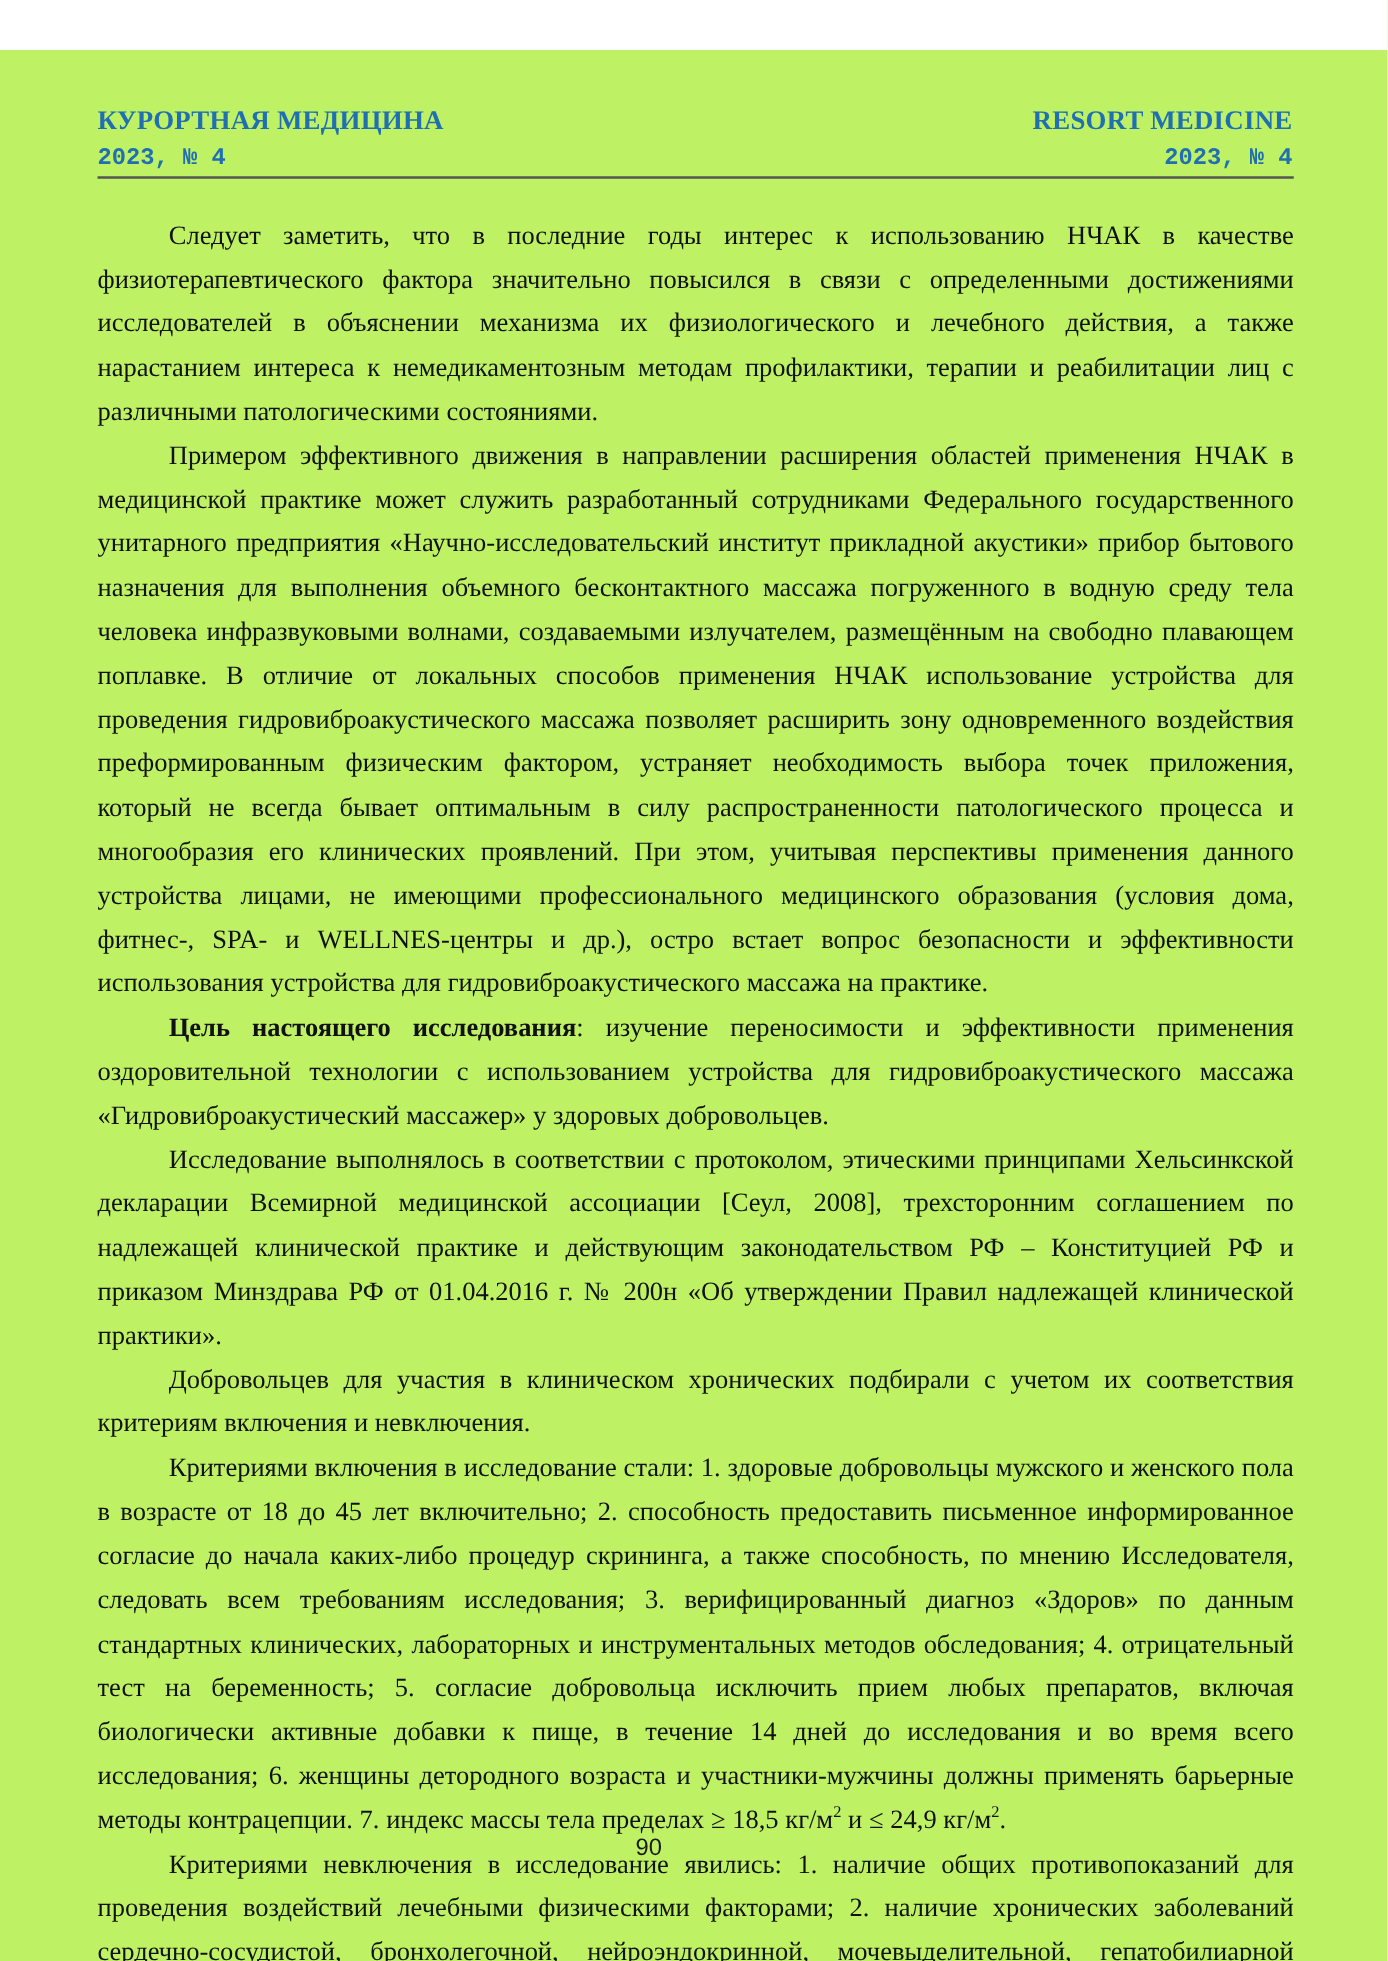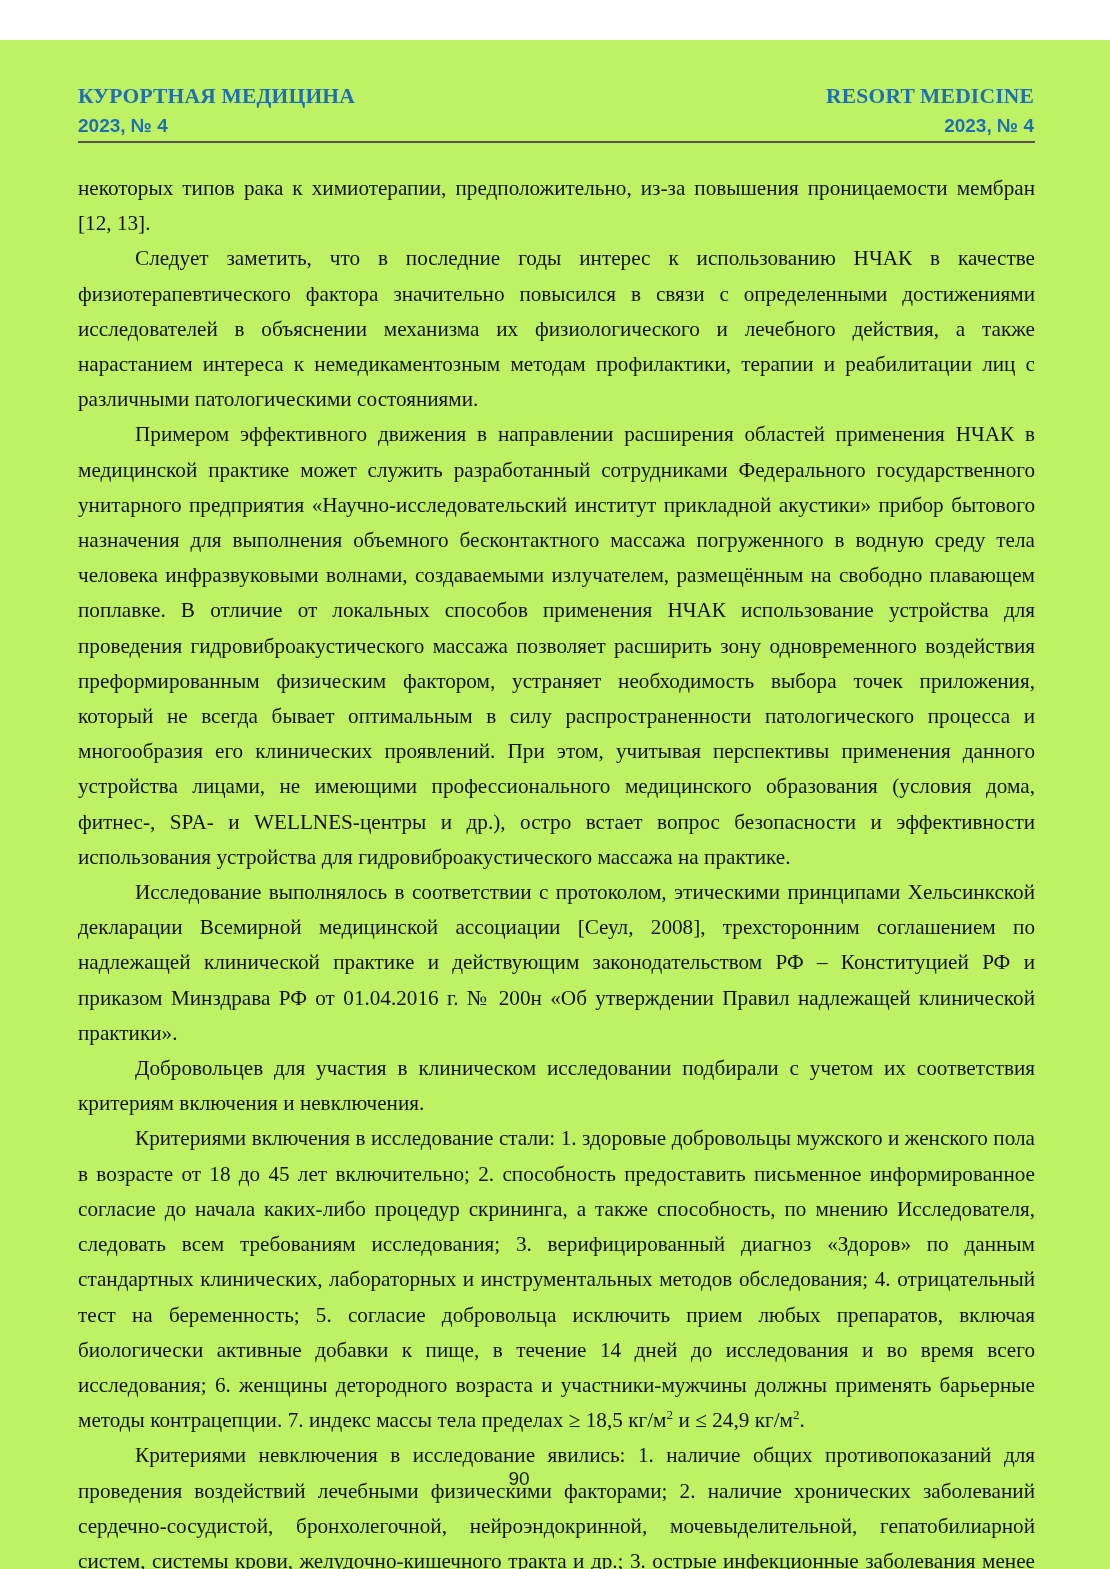--- a/index.html
+++ b/index.html
@@ -38,21 +38,21 @@
   .rh-title {
     font-family: "Liberation Serif", "DejaVu Serif", serif;
     font-weight: bold;
     font-size: 21.5px;
     letter-spacing: 0.2px;
     line-height: 1.15;
     color: #1f6fb2;
     white-space: nowrap;
   }
   .rh-issue {
-    font-family: Liberation Sans, sans-serif;
+    font-family: Liberation Mono, monospace;
     font-weight: bold;
     font-size: 19px;
     line-height: 1.3;
     margin-top: 5px;
     color: #1f6fb2;
     white-space: nowrap;
   }
   .header-rule {
     position: absolute;
     left: 78px;
@@ -116,24 +116,24 @@
     </div>
     <div class="rh-col right">
       <div class="rh-title">RESORT MEDICINE</div>
       <div class="rh-issue">2023, № 4</div>
     </div>
   </div>
 
   <div class="header-rule"></div>
 
   <div class="body-text">
-      <p class="no-indent">некоторых типов рака к химиотерапии, предположительно, из-за повышения проницаемости мембран [12, 13].</p>
       <p>Следует заметить, что в последние годы интерес к использованию НЧАК в качестве физиотерапевтического фактора значительно повысился в связи с определенными достижениями исследователей в объяснении механизма их физиологического и лечебного действия, а также нарастанием интереса к немедикаментозным методам профилактики, терапии и реабилитации лиц с различными патологическими состояниями.</p>
       <p>Примером эффективного движения в направлении расширения областей применения НЧАК в медицинской практике может служить разработанный сотрудниками Федерального государственного унитарного предприятия «Научно-исследовательский институт прикладной акустики» прибор бытового назначения для выполнения объемного бесконтактного массажа погруженного в водную среду тела человека инфразвуковыми волнами, создаваемыми излучателем, размещённым на свободно плавающем поплавке. В отличие от локальных способов применения НЧАК использование устройства для проведения гидровиброакустического массажа позволяет расширить зону одновременного воздействия преформированным физическим фактором, устраняет необходимость выбора точек приложения, который не всегда бывает оптимальным в силу распространенности патологического процесса и многообразия его клинических проявлений. При этом, учитывая перспективы применения данного устройства лицами, не имеющими профессионального медицинского образования (условия дома, фитнес-, SPA- и WELLNES-центры и др.), остро встает вопрос безопасности и эффективности использования устройства для гидровиброакустического массажа на практике.</p>
+      <p><b>Цель настоящего исследования</b>: изучение переносимости и эффективности применения оздоровительной технологии с использованием устройства для гидровиброакустического массажа «Гидровиброакустический массажер» у здоровых добровольцев.</p>
       <p>Исследование выполнялось в соответствии с протоколом, этическими принципами Хельсинкской декларации Всемирной медицинской ассоциации [Сеул, 2008], трехсторонним соглашением по надлежащей клинической практике и действующим законодательством РФ – Конституцией РФ и приказом Минздрава РФ от 01.04.2016 г. № 200н «Об утверждении Правил надлежащей клинической практики».</p>
-      <p>Добровольцев для участия в клиническом исследовании подбирали с учетом их соответствия критериям включения и невключения.</p>
+      <p>Добровольцев для участия в клиническом хронических подбирали с учетом их соответствия критериям включения и невключения.</p>
       <p>Критериями включения в исследование стали: 1. здоровые добровольцы мужского и женского пола в возрасте от 18 до 45 лет включительно; 2. способность предоставить письменное информированное согласие до начала каких-либо процедур скрининга, а также способность, по мнению Исследователя, следовать всем требованиям исследования; 3. верифицированный диагноз «Здоров» по данным стандартных клинических, лабораторных и инструментальных методов обследования; 4. отрицательный тест на беременность; 5. согласие добровольца исключить прием любых препаратов, включая биологически активные добавки к пище, в течение 14 дней до исследования и во время всего исследования; 6. женщины детородного возраста и участники-мужчины должны применять барьерные методы контрацепции. 7. индекс массы тела пределах ≥ 18,5 кг/м<sup>2</sup> и ≤ 24,9 кг/м<sup>2</sup>.</p>
       <p>Критериями невключения в исследование явились: 1. наличие общих противопоказаний для проведения воздействий лечебными физическими факторами; 2. наличие хронических заболеваний сердечно-сосудистой, бронхолегочной, нейроэндокринной, мочевыделительной, гепатобилиарной систем, системы крови, желудочно-кишечного тракта и др.; 3. острые инфекционные заболевания менее чем за 4 недели до начала исследования; 4. донорская сдача крови (450 мл крови или плазмы и более) менее чем за 6 недель до начала исследования; 5. прием более чем 10 ед. алкоголя в неделю или анамнестические сведения об алкоголизме, наркомании, злоупотреблении лекарственными препаратами; 6. беременность и период лактации.</p>
     </div>
 
   <div class="folio">90</div>
 
 </div>
 
 </body></html>

